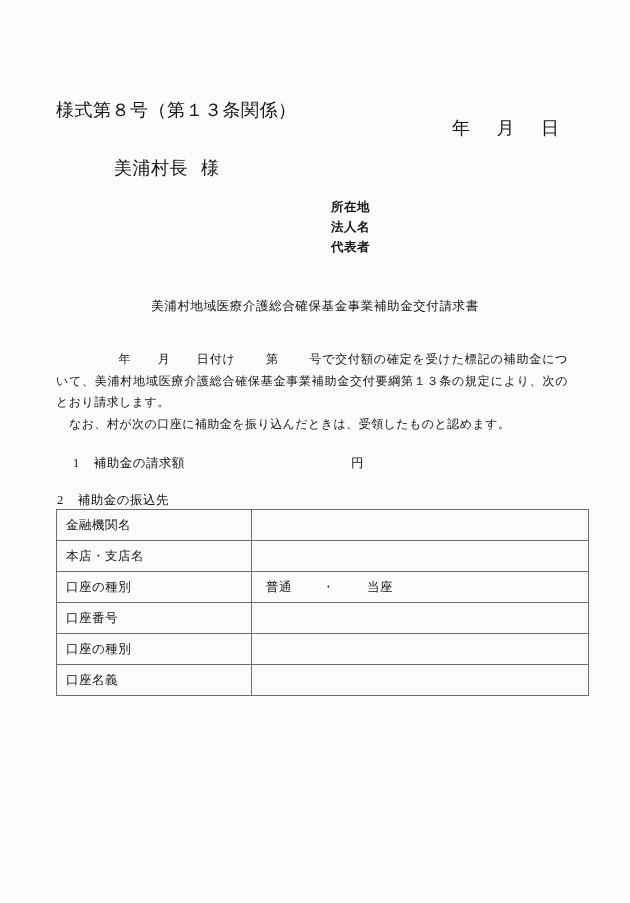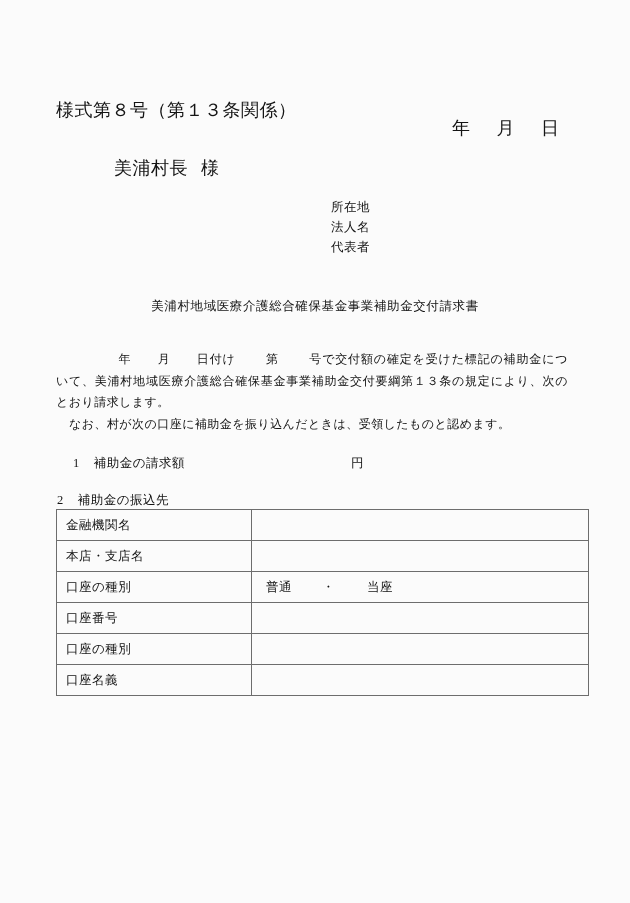--- a/index.html
+++ b/index.html
@@ -64,20 +64,21 @@
   .sender {
     position: absolute;
     left: 331px;
     top: 197px;
   }
   .sender .line {
     font-size: 12.5px;
     line-height: 20px;
     letter-spacing: 0.5px;
     white-space: pre;
+    font-weight: bold;
   }
 
   
   .doc-title {
     position: absolute;
     left: 0;
     right: 0;
     top: 298px;
     text-align: center;
     font-size: 12.5px;

